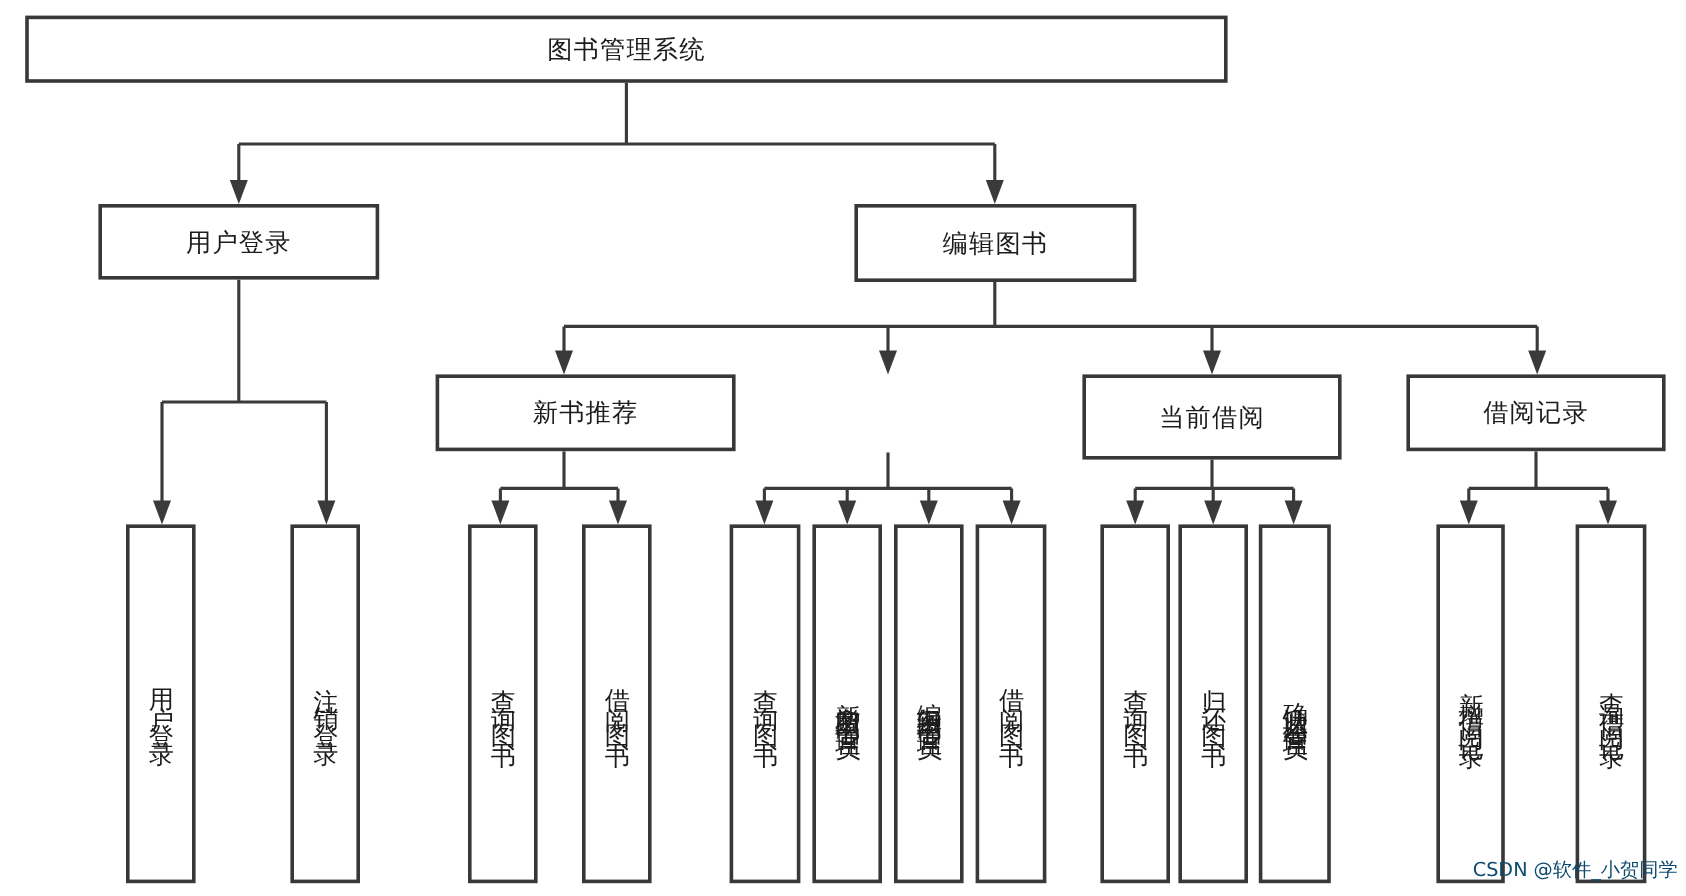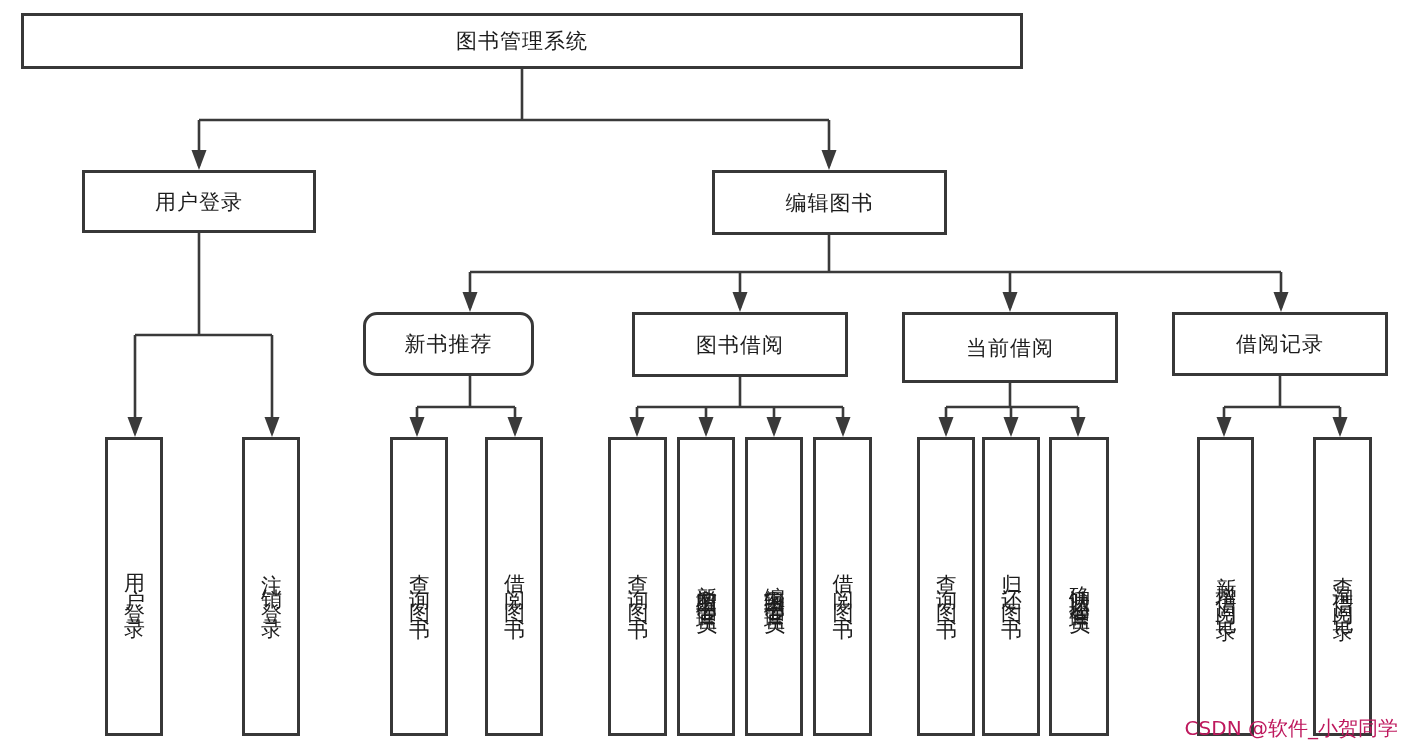--- a/index.html
+++ b/index.html
@@ -26,43 +26,43 @@
     font-size:21px;
     line-height:1;
   }
   .sp-wide{letter-spacing:15px;}
   .sp-mid{letter-spacing:9px;}
   .sp-tight{letter-spacing:4px;}
   
   .n-root{left:21px;top:13px;width:1002px;height:56px;}
   .n-userlogin{left:82px;top:170px;width:234px;height:63px;}
   .n-bookmgmt{left:712px;top:170px;width:235px;height:65px;}
-  .n-newbook{left:363px;top:312px;width:171px;height:64px;border-radius:14px;}
+  .n-newbook{left:363px;top:312px;width:250px;height:64px;}
   .n-borrow{left:632px;top:312px;width:216px;height:65px;}
   .n-current{left:902px;top:312px;width:216px;height:71px;}
   .n-records{left:1172px;top:312px;width:216px;height:64px;}
   .leaf{top:437px;height:299px;}
   .l1{left:105px;width:58px;}
   .l2{left:242px;width:58px;}
   .l3{left:390px;width:58px;}
   .l4{left:485px;width:58px;}
   .l5{left:608px;width:59px;}
   .l6{left:677px;width:58px;}
   .l7{left:745px;width:58px;}
   .l8{left:813px;width:59px;}
   .l9{left:917px;width:58px;}
   .l10{left:982px;width:58px;}
   .l11{left:1049px;width:60px;}
   .l12{left:1197px;width:57px;}
   .l13{left:1313px;width:59px;}
   .watermark{
     position:absolute;
     right:7px;top:715px;
-    font-size:20px;
-    color:#be185d;
+    font-size:16px;
+    color:#0c4a6e;
     z-index:10;
     white-space:nowrap;
   }
 </style>
 </head>
 <body>
 
 <div class="canvas">
 
   <svg class="connectors" viewBox="0 0 1405 747" xmlns="http://www.w3.org/2000/svg">
@@ -115,23 +115,20 @@
   <div class="box h-box n-userlogin">
     <span class="lbl">用户登录</span>
   </div>
   <div class="box h-box n-bookmgmt">
     <span class="lbl">编辑图书</span>
   </div>
 
   <div class="box h-box n-newbook">
     <span class="lbl">新书推荐</span>
   </div>
-  <div class="box h-box n-borrow">
-    <span class="lbl">图书借阅</span>
-  </div>
   <div class="box h-box n-current">
     <span class="lbl">当前借阅</span>
   </div>
   <div class="box h-box n-records">
     <span class="lbl">借阅记录</span>
   </div>
 
   <div class="box leaf l1">
     <span class="lbl sp-wide">用户登录</span>
   </div>

